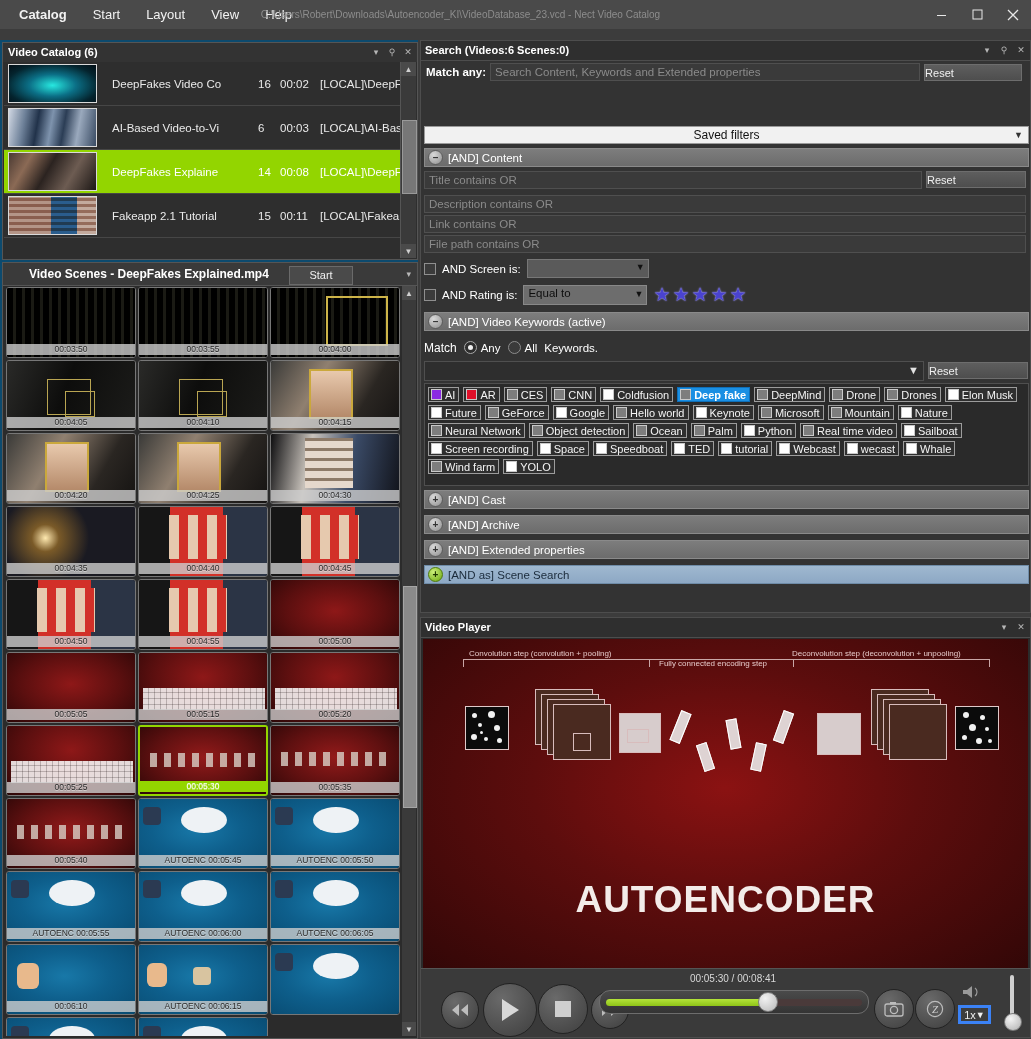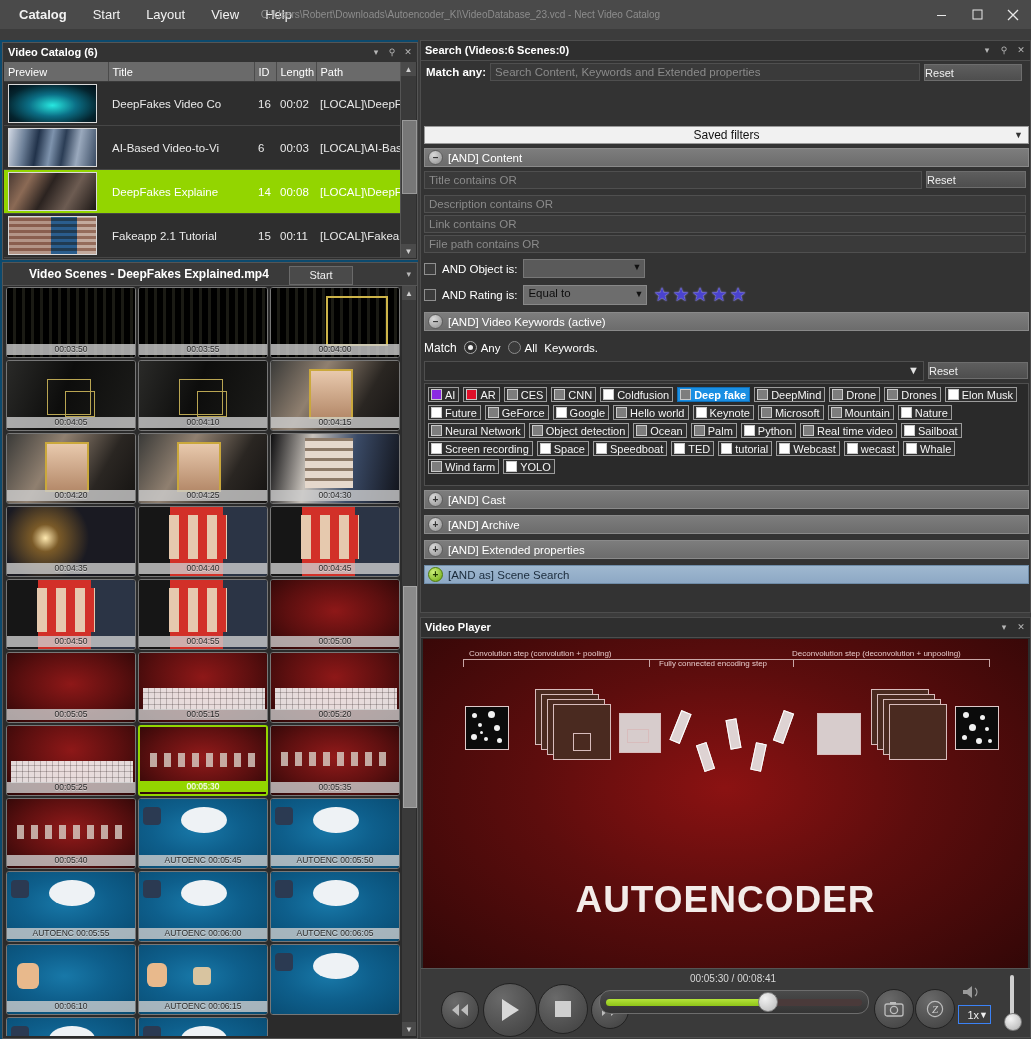--- a/index.html
+++ b/index.html
@@ -133,22 +133,22 @@
   .vp-ctrl{position:absolute;left:0;bottom:0;width:609px;height:68px;background:#3a3a3a;border-top:1px solid #555;}
   .cbtn{position:absolute;border-radius:50%;background:radial-gradient(circle at 35% 28%,#6a6a6a,#3e3e3e);
     border:1px solid #222;display:flex;align-items:center;justify-content:center;color:#c9c9c9;}
   .seek{position:absolute;left:178px;top:21px;width:268px;height:22px;border-radius:11px;
     background:linear-gradient(#4a4a4a,#343434);border:1px solid #6d6d6d;}
   .seek .track{position:absolute;left:6px;top:8px;width:256px;height:7px;border-radius:4px;background:#4a3a3a;}
   .seek .fill{position:absolute;left:0;top:0;height:7px;border-radius:4px;background:linear-gradient(#b4e43a,#8fc418);}
   .seek .knob{position:absolute;top:1px;width:18px;height:18px;border-radius:50%;
     background:radial-gradient(circle at 35% 30%,#f2f2f2,#b8b8b8);border:1px solid #7e7e7e;}
   .timelbl{position:absolute;left:178px;top:4px;width:268px;text-align:center;color:#d8d8d8;font-size:10px;}
-  .spd{position:absolute;left:537px;top:36px;width:33px;height:19px;background:#3d3d3d;border:1px solid #3b82f6;
-    display:flex;align-items:center;justify-content:flex-end;padding:0 2px;box-sizing:border-box;
+  .spd{position:absolute;left:537px;top:36px;width:33px;height:19px;background:#3d3d3d;border:3px solid #3b82f6;
+    display:flex;align-items:center;justify-content:center;padding:0 2px;box-sizing:border-box;
     color:#efefef;font-size:11px;}
   .volcol{position:absolute;left:578px;top:6px;width:26px;height:58px;}
   .volslider{position:absolute;left:11px;top:0;width:4px;height:44px;background:#cfcfcf;border-radius:2px;}
   .volknob{position:absolute;left:5px;top:38px;width:16px;height:16px;border-radius:50%;
     background:radial-gradient(circle at 35% 30%,#f4f4f4,#b0b0b0);border:1px solid #7b7b7b;}
 
   
   .ae-caps{position:absolute;left:0;top:10px;width:605px;height:18px;}
   .ae-cap{position:absolute;font-size:8px;color:#e5c8c8;white-space:nowrap;}
   .ae-brk{position:absolute;border-top:1px solid #c9a7a7;height:7px;border-left:1px solid #c9a7a7;border-right:1px solid #c9a7a7;}
@@ -207,27 +207,20 @@
       <div class="grid-wrap">
         <table class="cat">
           <colgroup>
               <col style="width:104px">
               <col style="width:146px">
               <col style="width:22px">
               <col style="width:40px">
               <col style="width:86px">
             </colgroup>
           <tbody>
-              <tr>
-            <th>Preview</th>
-            <th>Title</th>
-            <th>ID</th>
-            <th>Length</th>
-            <th>Path</th>
-          </tr>
           <tr>
             <td class="preview">
               <span class="thumb" style="background:radial-gradient(ellipse at 50% 55%, #27e8e0 0%, #0b6f86 38%, #04242e 75%, #020e16 100%);"></span>
             </td>
             <td>DeepFakes Video Co</td>
             <td>16</td>
             <td>00:02</td>
             <td>[LOCAL]\DeepFakes V</td>
           </tr>
           <tr>
@@ -513,21 +506,21 @@
       </div>
       <div class="fldrow" style="top:174px;">
         <input class="txtin" style="width: 602px;" placeholder="Link contains OR">
       </div>
       <div class="fldrow" style="top:194px;">
         <input class="txtin" style="width: 602px;" placeholder="File path contains OR">
       </div>
 
       <div class="fldrow" style="top:218px;display:flex;align-items:center;gap:6px;">
         <span class="chk"></span>
-        <span style="font-size:11.5px;color:#fff;">AND Object is:</span>
+        <span style="font-size:11.5px;color:#fff;">AND Screen is:</span>
         <div style="position:relative;width:120px;height:17px;background:#5a5a5a;border:1px solid #777;">
           <span style="position:absolute;left:4px;top:1px;font-size:11px;color:#111;"></span>
           <span style="position:absolute;right:3px;top:2px;font-size:9px;color:#111;">▼</span>
         </div>
       </div>
 
       <div class="fldrow" style="top:244px;display:flex;align-items:center;gap:6px;">
         <span class="chk"></span>
         <span style="font-size:11.5px;color:#fff;">AND Rating is:</span>
         <div style="position:relative;width:122px;height:18px;background:#6d6d6d;border:1px solid #888;">

